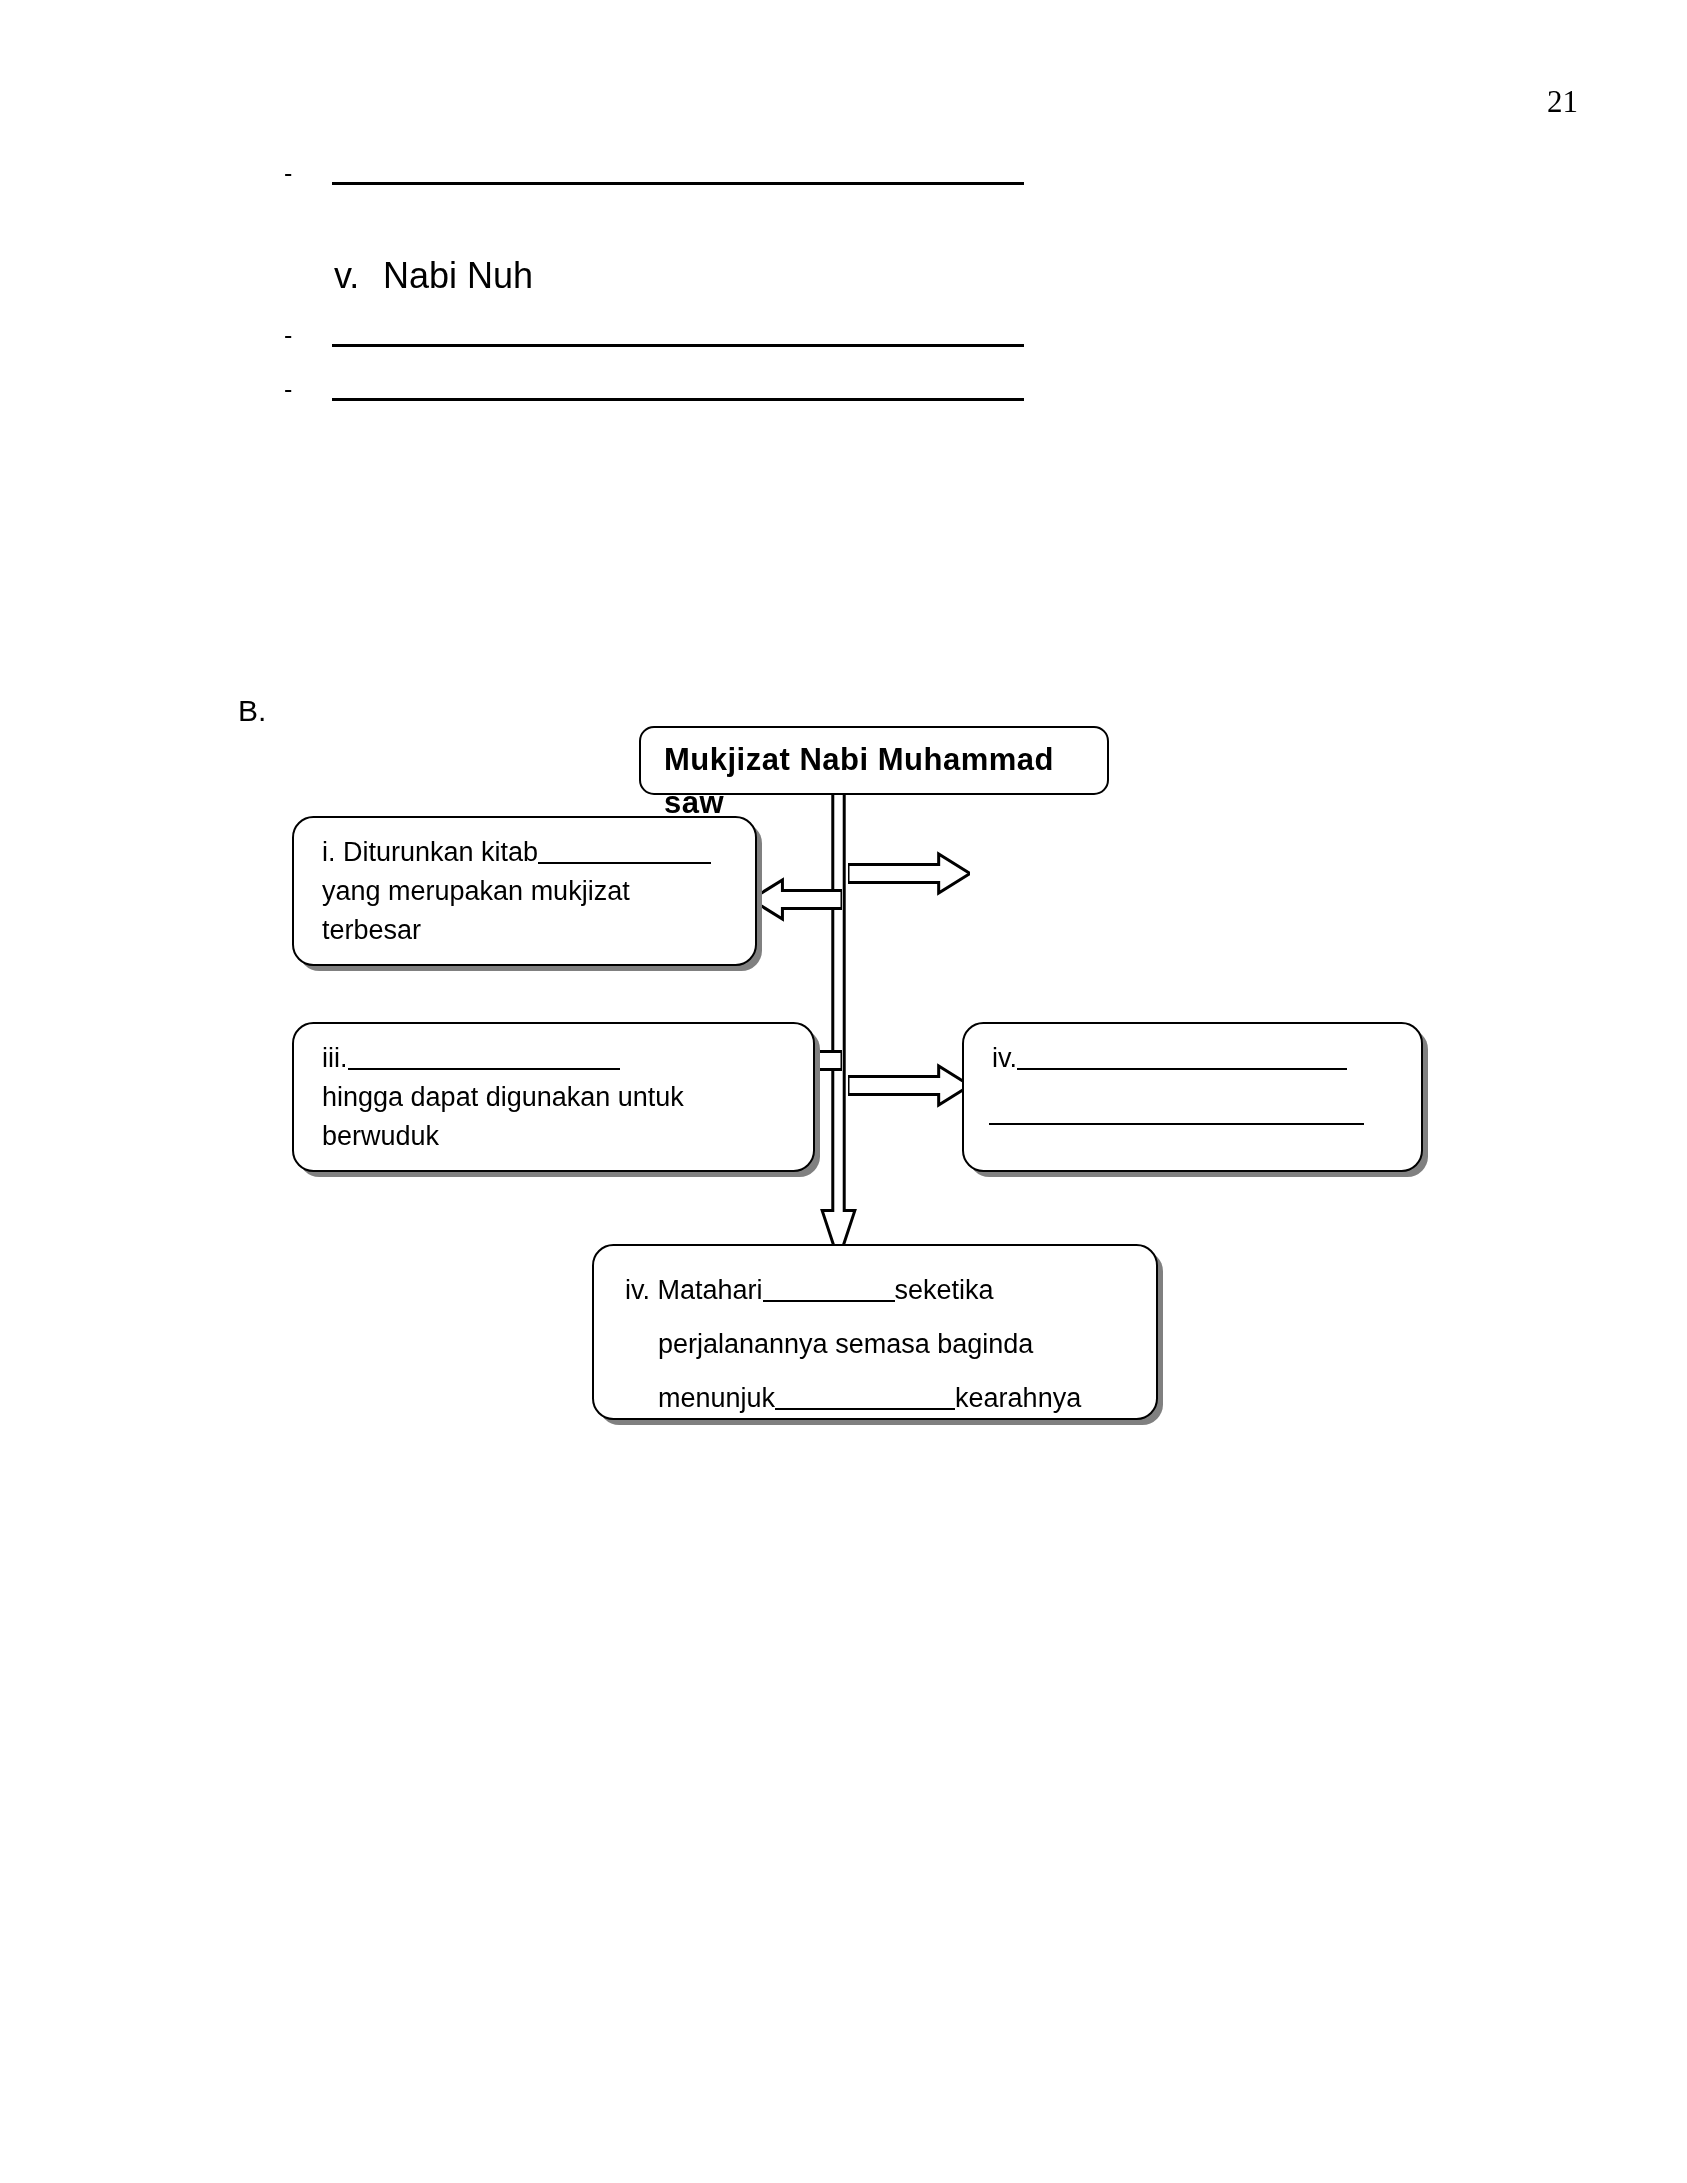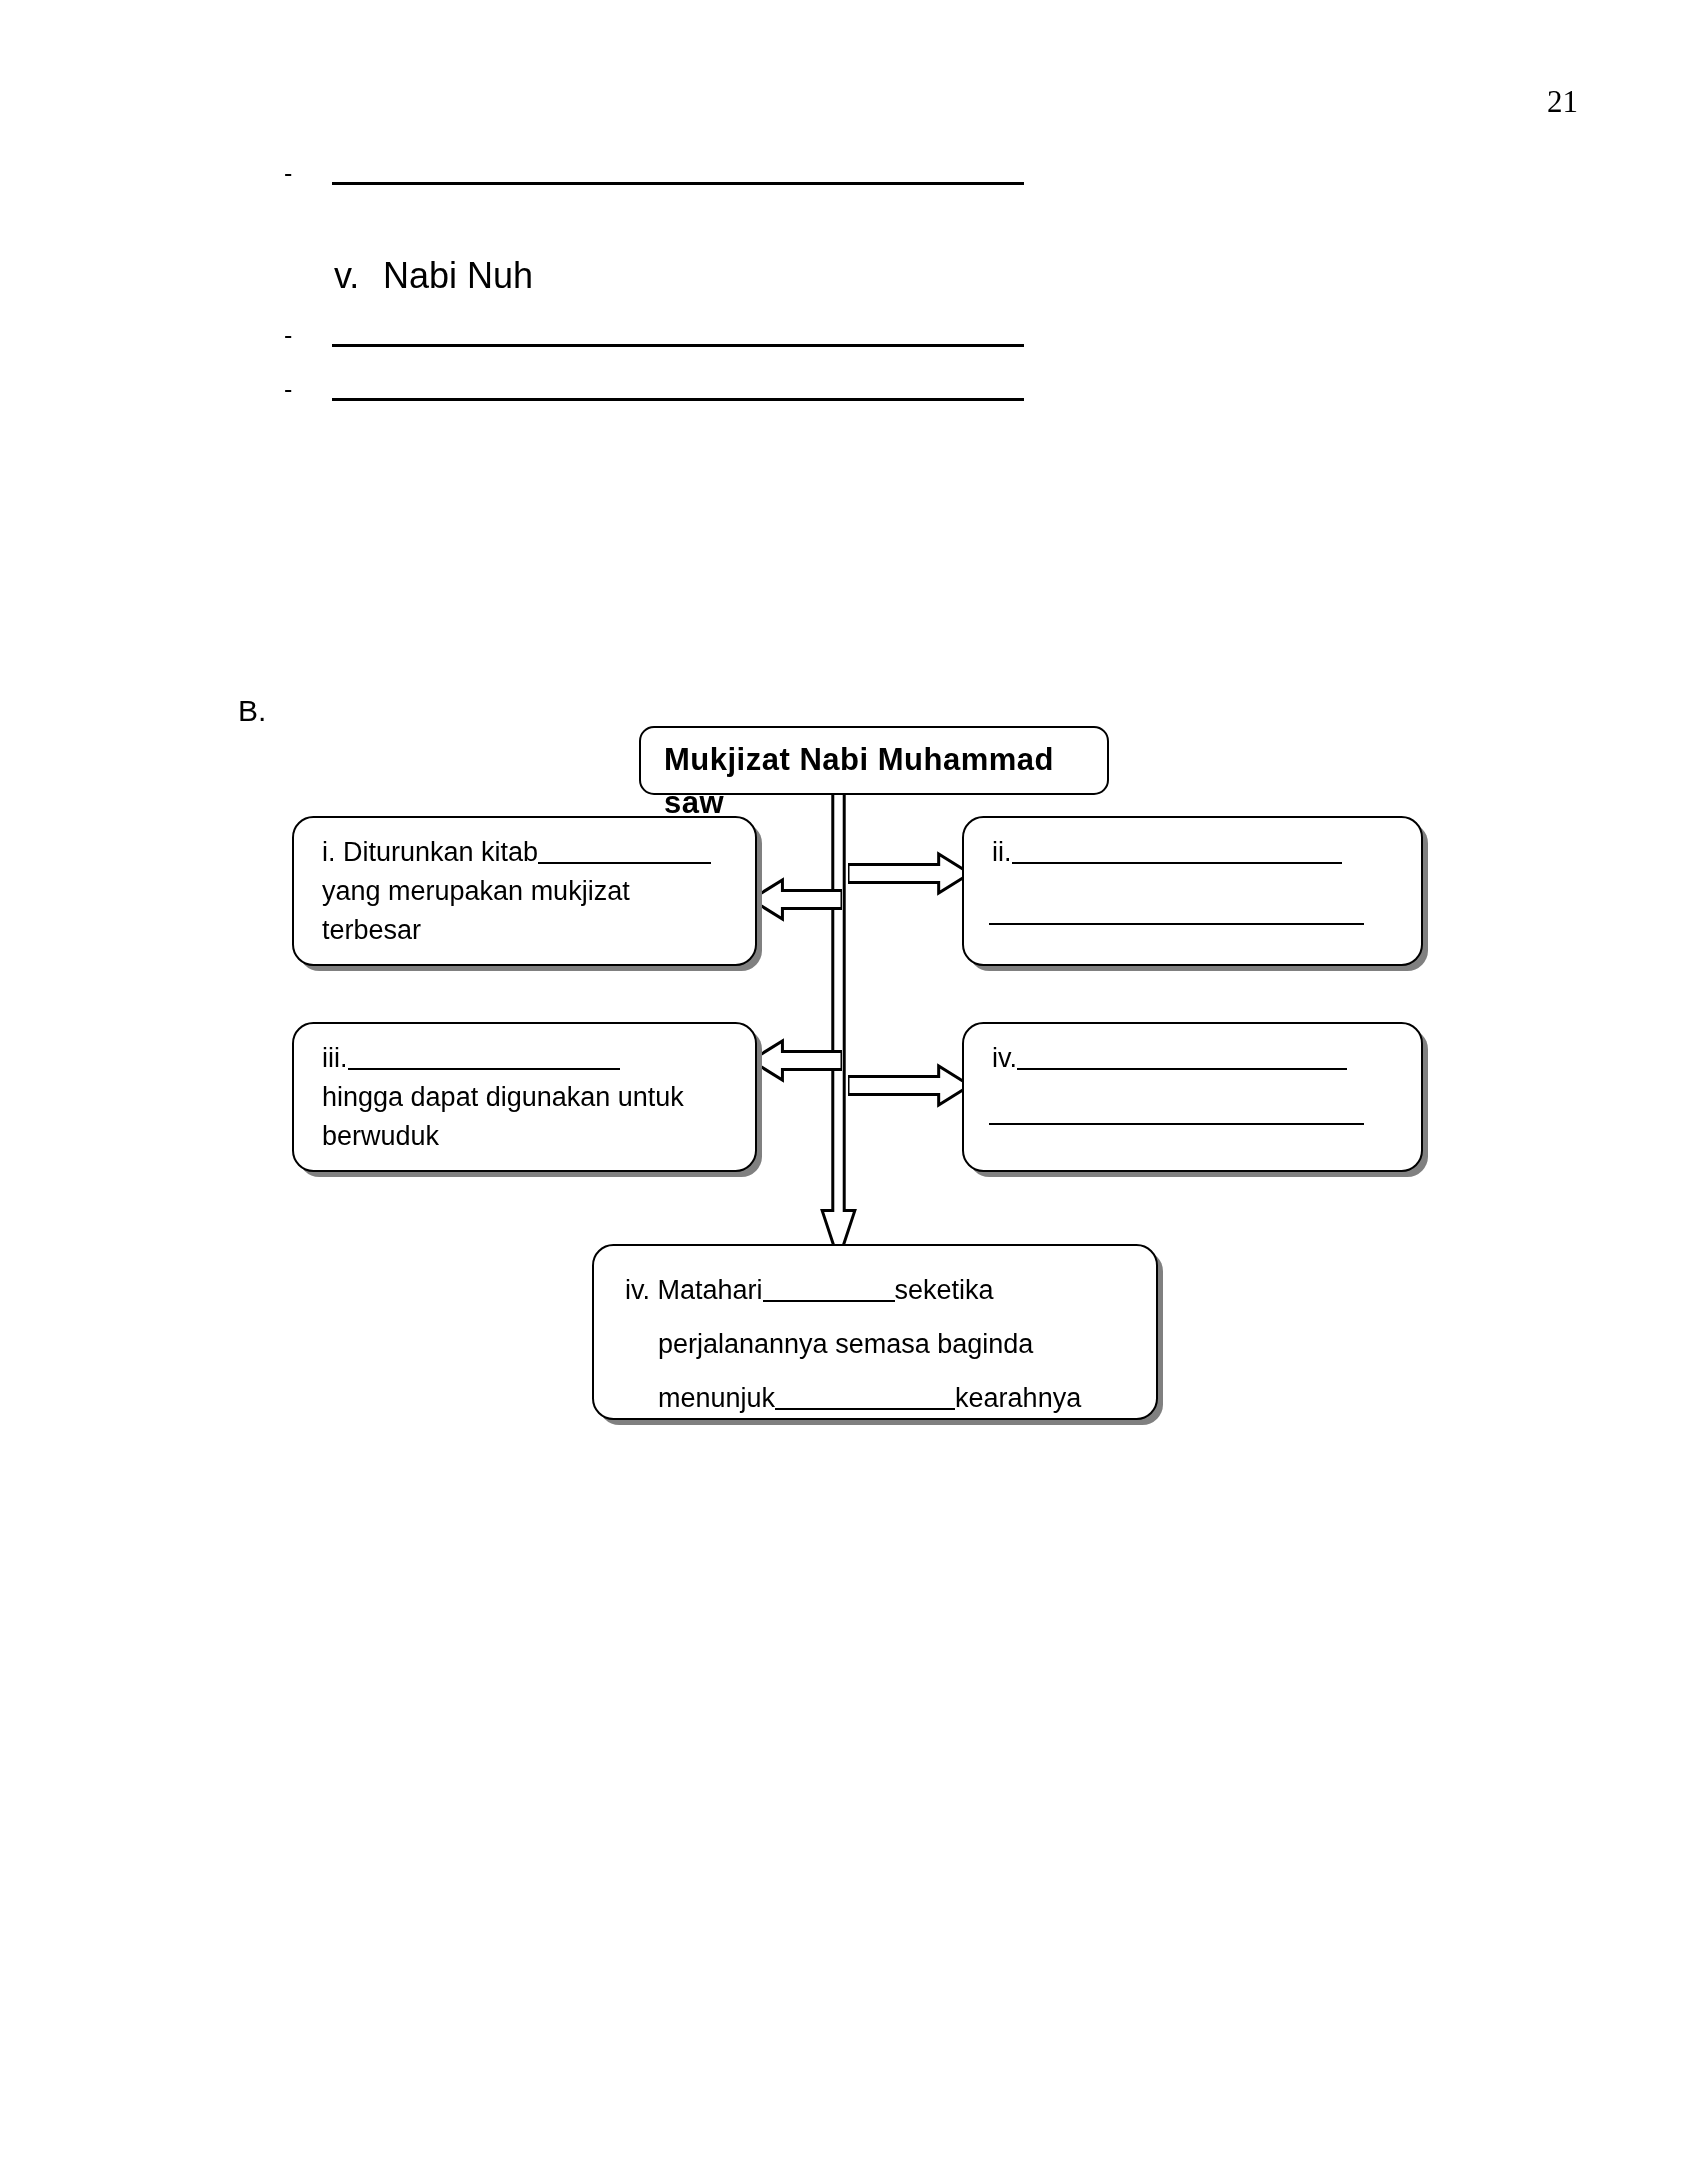--- a/index.html
+++ b/index.html
@@ -121,21 +121,21 @@
     top: 10px;
     font-size: 31px;
     font-weight: bold;
     letter-spacing: 0.5px;
     line-height: 43px;
     white-space: normal;
   }
 
   
   #node-i   { left: 292px;  top: 816px;  width: 465px; height: 150px; padding-left: 48px; }
-  #node-iii { left: 292px;  top: 1022px; width: 465px; height: 150px; padding-left: 16px; }
+  #node-iii { left: 292px;  top: 1022px; width: 523px; height: 150px; padding-left: 16px; }
   #node-ii  { left: 962px; top: 816px;  width: 461px; height: 150px; }
   #node-iv  { left: 962px; top: 1022px; width: 461px; height: 150px; }
   #node-bottom { left: 592px; top: 1244px; width: 566px; height: 176px; }
 
   #node-bottom .node-text {
     left: 31px;
     right: 15px;
     top: 16.5px;
     line-height: 54px;
   }
@@ -227,26 +227,20 @@
 
   <div class="node" id="node-i">
     <div class="node-text">
       <span>i.</span>
       <span>Diturunkan kitab</span><span class="blank" style="width:173px;"></span><br>
       <span>yang merupakan mukjizat</span><br>
       <span>terbesar</span>
     </div>
   </div>
 
-  <div class="node" id="node-ii">
-    <div class="node-text">
-      <span>ii.</span><span class="blank" style="width:330px;"></span>
-    </div>
-    <span class="blank-row" style="left:25px; width:375px; top:105px;"></span>
-  </div>
 
   <div class="node" id="node-iii">
     <div class="node-text">
       <span>iii.</span><span class="blank" style="width:272px;"></span><br>
       <span>hingga dapat digunakan untuk</span><br>
       <span>berwuduk</span>
     </div>
   </div>
 
   <div class="node" id="node-iv">

